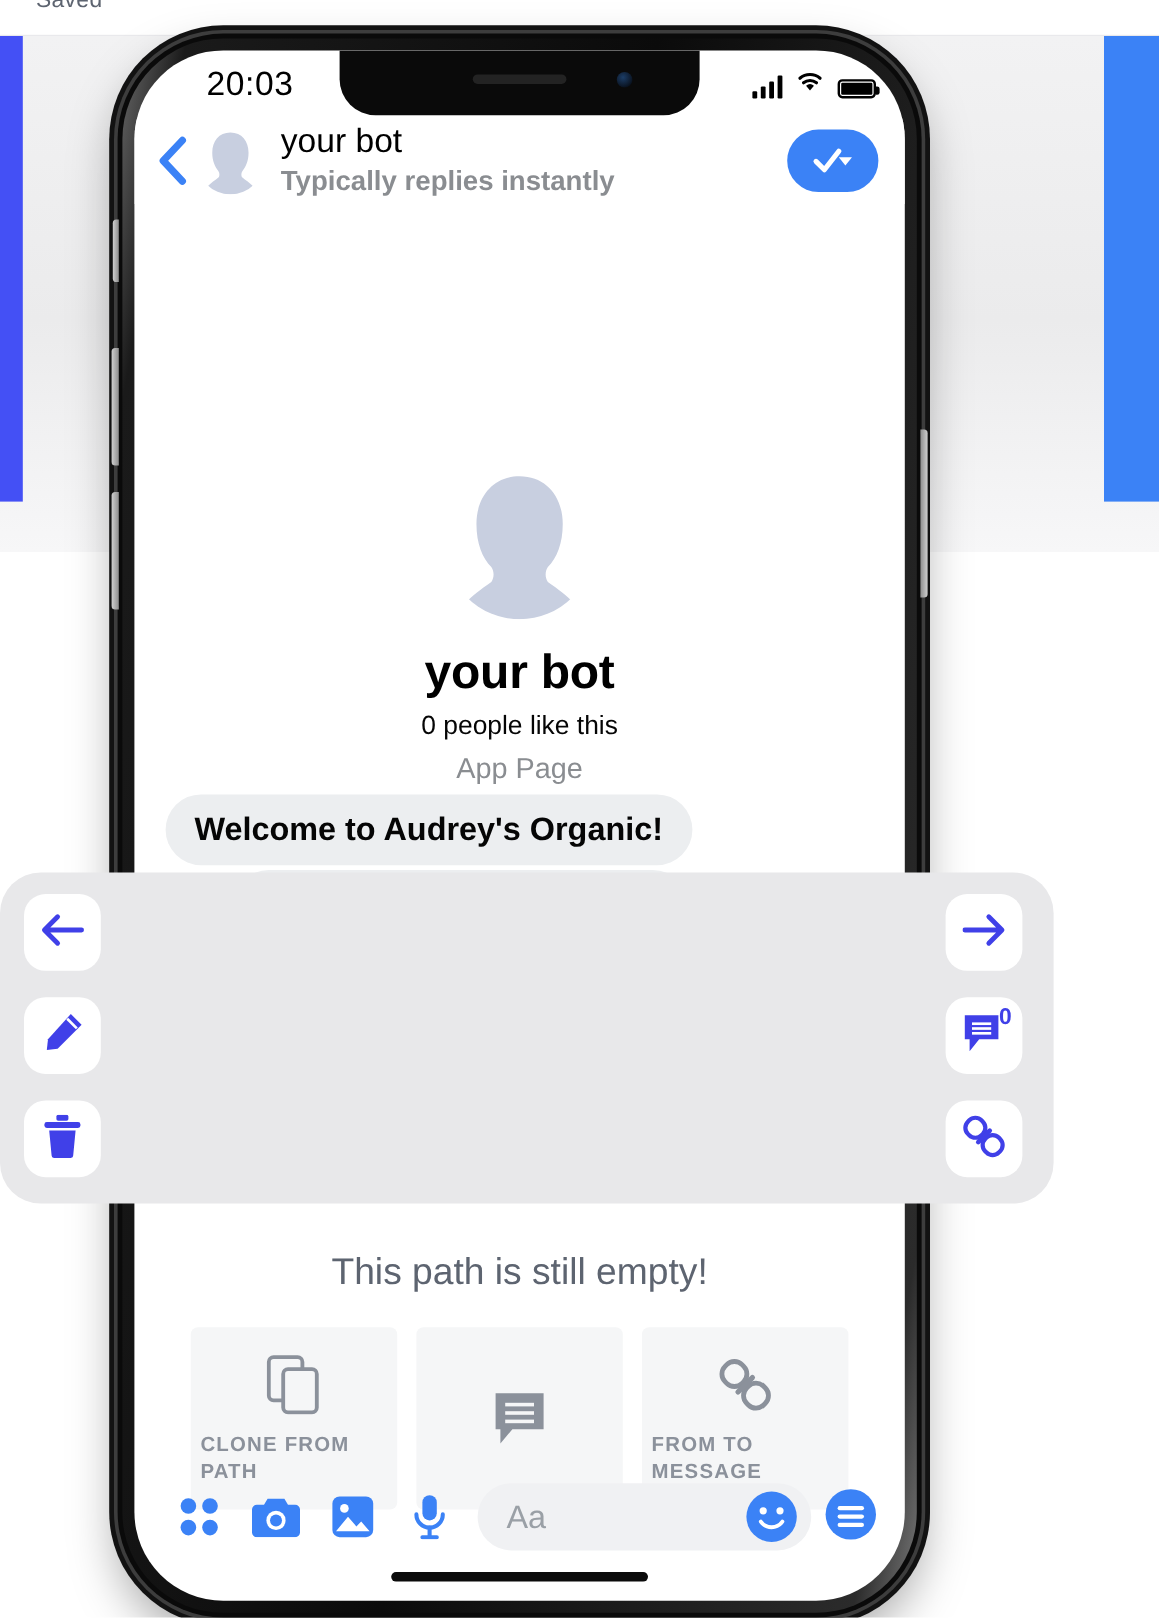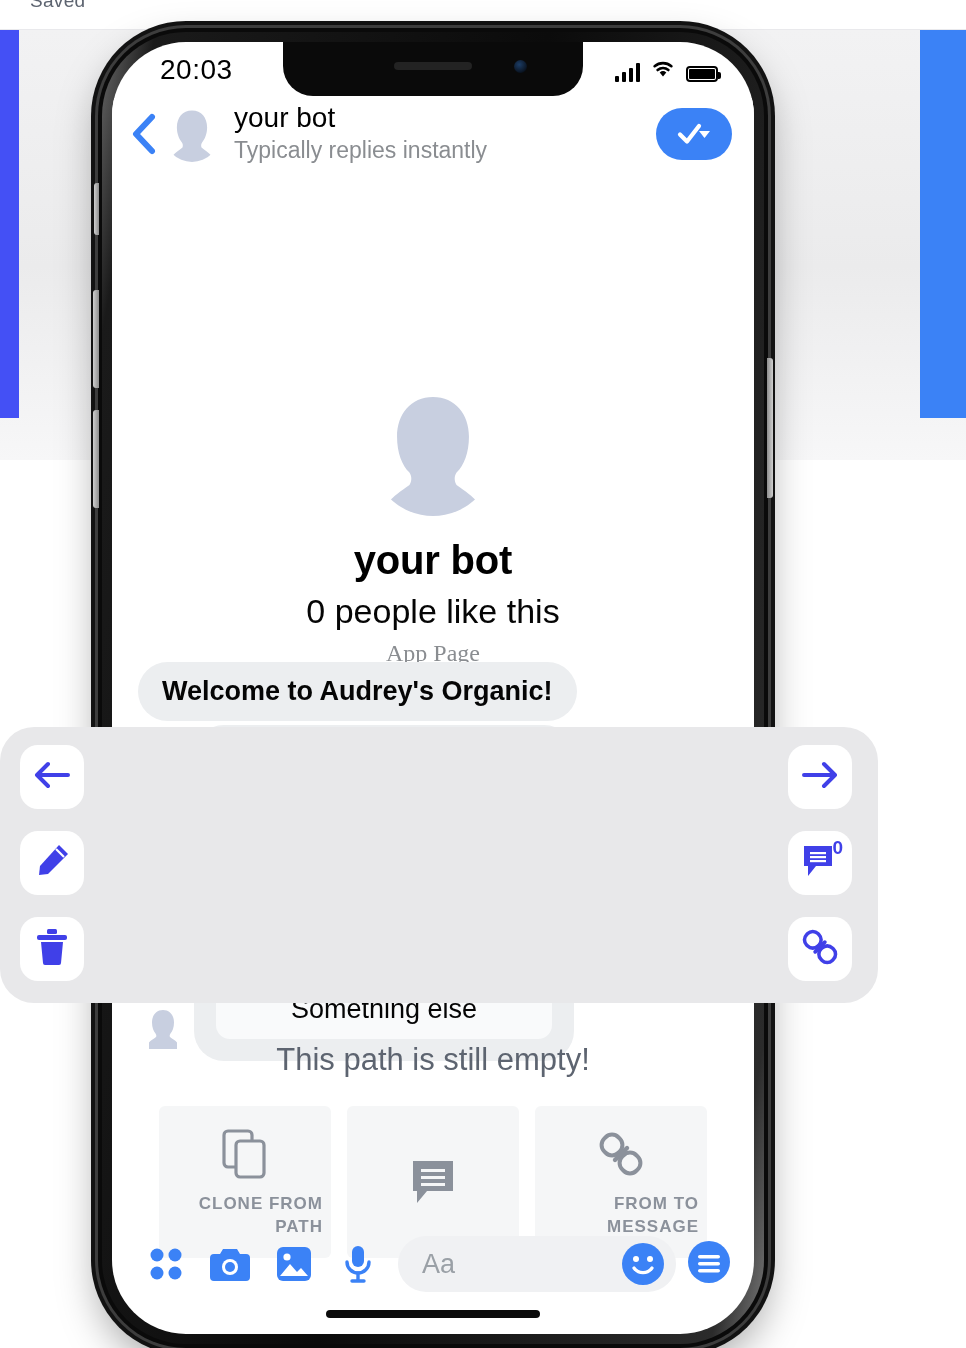--- a/index.html
+++ b/index.html
@@ -78,21 +78,21 @@
     background: #232323;
   }
   .notch .camera {
     position: absolute; right: 56px; top: 18px;
     width: 13px; height: 13px; border-radius: 50%;
     background: radial-gradient(circle at 40% 35%, #1c3d66 0%, #0d1a2c 60%, #000 100%);
   }
 
   
   .statusbar {
-    position: absolute; left: 4px; top: 0; width: 100%; height: 56px; z-index: 15;
+    position: absolute; left: 16px; top: 0; width: 100%; height: 56px; z-index: 15;
   }
   .status-time {
     position: absolute; left: 44px; top: 12px;
     font-size: 28px; font-weight: 500; color: #000; letter-spacing: .5px;
   }
   .status-icons {
     position: absolute; right: 40px; top: 14px;
     display: flex; align-items: flex-end; gap: 10px; height: 26px;
   }
   .sig { display: flex; align-items: flex-end; gap: 2.5px; height: 20px; }
@@ -114,36 +114,36 @@
   .back-chevron {
     width: 34px; height: 46px; flex: 0 0 auto; position: relative; cursor: pointer;
   }
   .back-chevron svg { display:block; }
   .hdr-avatar {
     width: 56px; height: 56px; border-radius: 50%; margin-left: 4px;
     background: #ffffff; overflow: hidden; flex: 0 0 auto; position: relative;
   }
   .hdr-meta { margin-left: 14px; flex: 1 1 auto; min-width: 0; }
   .hdr-name { font-size: 28px; color: #000; line-height: 1.1; }
-  .hdr-sub  { font-size: 23px; color: #8a8d91; line-height: 1.25; margin-top: 2px; }
+  .hdr-sub  { font-size: 23px; color: #8a8d91; line-height: 1.25; margin-top: 2px; font-weight: bold; }
   .hdr-check {
     width: 76px; height: 52px; border-radius: 26px; background: #3b82f6;
     display: flex; align-items: center; justify-content: center; gap: 4px;
     flex: 0 0 auto; cursor: pointer;
   }
 
   
   .profile { position: absolute; left: 0; top: 350px; width: 100%; text-align: center; z-index: 6;}
   .profile .pic {
     width: 124px; height: 124px; border-radius: 50%; margin: 0 auto 22px;
     background: #ffffff; overflow: hidden; position: relative;
   }
   .profile .pname { font-size: 40px; font-weight: bold; color: #000; letter-spacing: -.2px;}
-  .profile .likes { font-size: 34px; color: #050505; margin-top: 9px; }
-  .profile .ptype { font-size: 24px; color: #8a8d91; margin-top: 9px; font-family: Liberation Serif, serif; }
+  .profile .likes { font-size: 22px; color: #050505; margin-top: 9px; }
+  .profile .ptype { font-size: 24px; color: #8a8d91; margin-top: 9px; }
 
   
   .silh { position:absolute; left:0; top:0; width:100%; height:100%; }
 
   
   .chat { position: absolute; left: 0; top: 620px; width: 100%; z-index: 6; }
   .bubble-row { display: flex; padding: 0 26px; }
   .bubble {
     background: #eceef0; border-radius: 30px;
     padding: 14px 24px; font-size: 27px; color: #050505;
@@ -175,21 +175,21 @@
   .empty-title { font-size: 31px; color: #5d6470; text-align: center; }
   .cards { display: flex; gap: 16px; justify-content: center; margin-top: 28px; }
   .card {
     width: 172px; height: 152px; background: #f5f6f7; border-radius: 6px;
     display: flex; flex-direction: column; align-items: center; justify-content: center;
     cursor: pointer; padding: 0 8px;
   }
   .card .cicon { height: 58px; display:flex; align-items:center; justify-content:center; }
   .card .clabel {
     margin-top: 10px; font-size: 17px; font-weight: bold; color: #8b919b;
-    letter-spacing: 1px; text-align: right; line-height: 1.35;
+    letter-spacing: 1px; text-align: left; line-height: 1.35;
   }
 
   
   .composer {
     position: absolute; left: 0; bottom: 42px; width: 100%;
     display: flex; align-items: center; gap: 0; padding: 0 22px; z-index: 10;
   }
   .cbtn { width: 64px; height: 56px; display:flex; align-items:center; justify-content:center; cursor:pointer; }
   .textbox {
     flex: 1 1 auto; height: 56px; background: #f0f1f3; border-radius: 28px;
@@ -316,21 +316,20 @@
           <div class="qr-avatar">
             <svg class="silh" viewBox="0 0 100 100" preserveAspectRatio="xMidYMid slice">
               <circle cx="50" cy="50" r="50" fill="#ffffff"></circle>
               <path d="M50 10c-14 0-22 11-22 25 0 10 3 17 7 22 2 3 2 5 1 7-5 4-11 7-14 11v13h56V75c-3-4-9-7-14-11-1-2-1-4 1-7 4-5 7-12 7-22 0-14-8-25-22-25z" fill="#c8cfe0"></path>
             </svg>
           </div>
           <div class="qr-card">
             <div class="qr-title">How can we help you today?</div>
             <div class="qr-opt">Product question</div>
             <div class="qr-opt sel">Support</div>
-            <div class="qr-opt">Something else</div>
           </div>
         </div>
       </div>
 
       <div class="empty-path">
         <div class="empty-title">This path is still empty!</div>
         <div class="cards">
 
           <div class="card">
             <span class="cicon">

